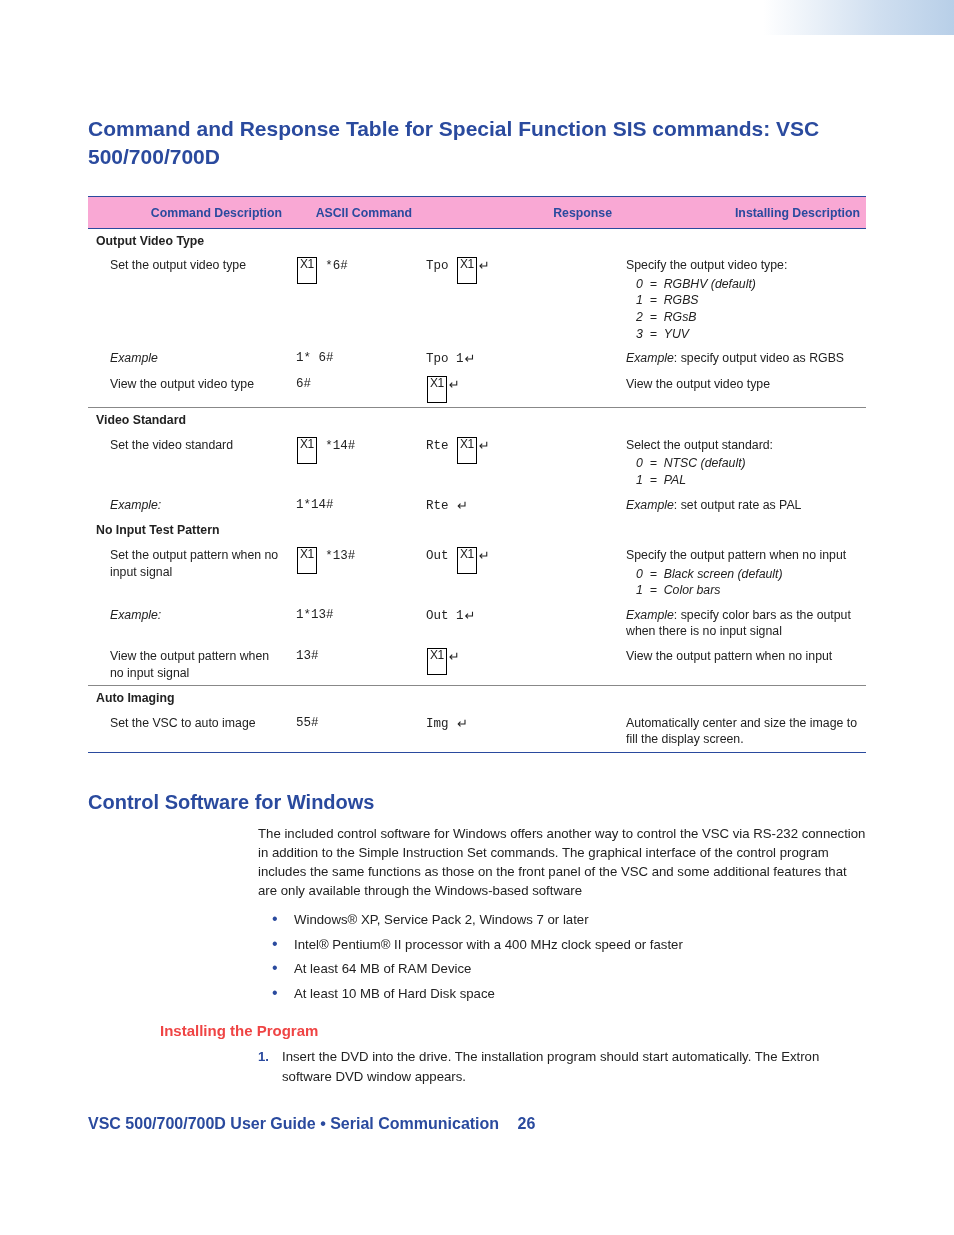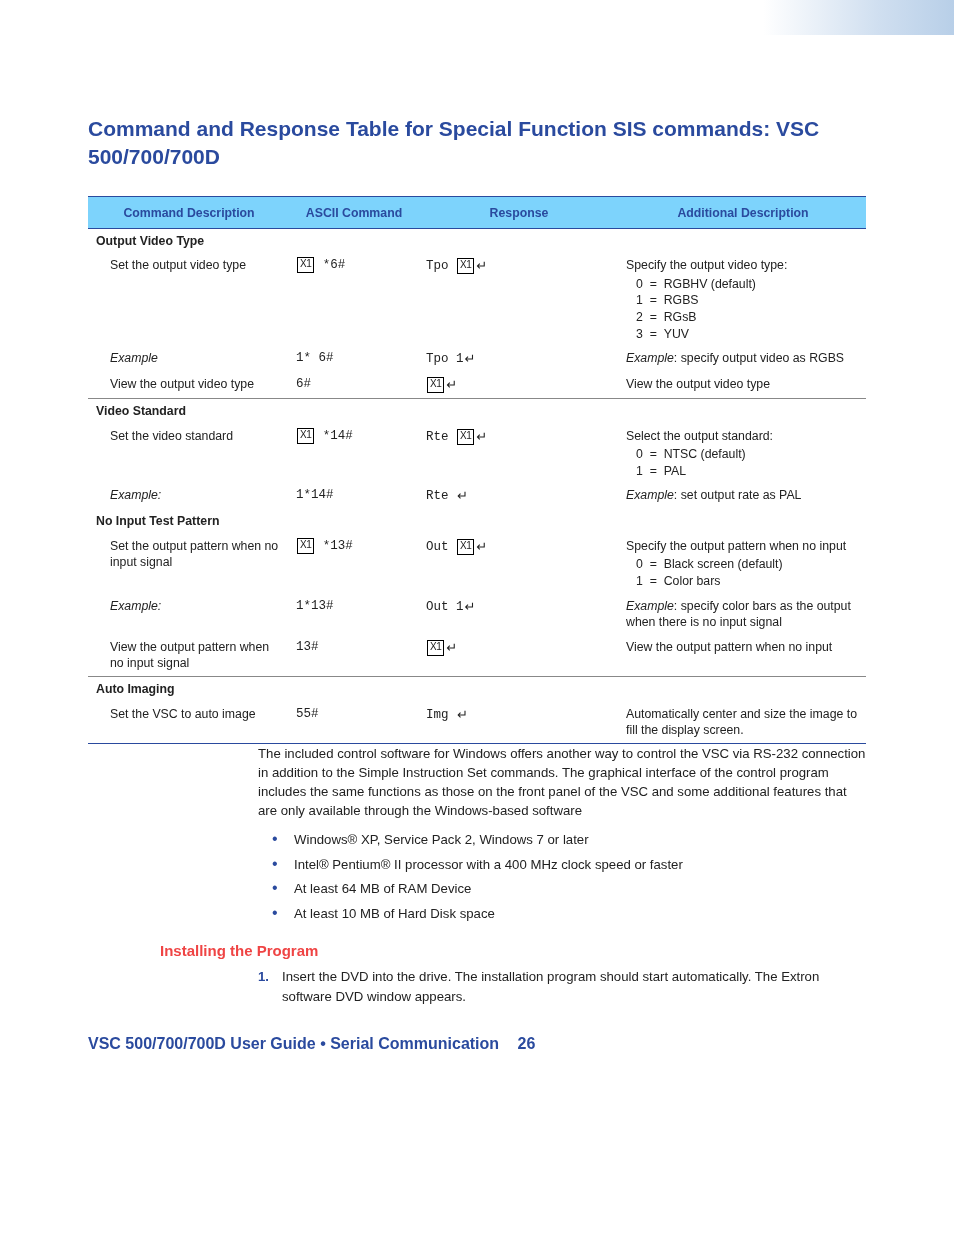--- a/index.html
+++ b/index.html
@@ -92,22 +92,22 @@
   }
   .footer .pagenum { margin-left: 14px; }
 
   
   table.cmd {
     width: 100%;
     border-collapse: collapse;
     font-size: 12.3px;
   }
   table.cmd thead th {
-    text-align: center;
-    background: #7dd3fc;
+    text-align: right;
+    background: #f9a8d4;
     color: #2a4a9e;
     font-weight: 700;
     padding: 9px 6px 8px 8px;
     border-top: 1px solid #2a4a9e;
     border-bottom: 1px solid #2a4a9e;
   }
   table.cmd tbody tr.sep td { border-bottom: 1px solid #888; }
   table.cmd tbody tr.lastsep td { border-bottom: 1px solid #2a4a9e; }
   table.cmd td { padding: 4px 6px 4px 8px; vertical-align: top; line-height: 1.35; }
   td.col-desc { width: 200px; }
@@ -116,54 +116,54 @@
   td.col-add { }
   .group-head { font-weight: 700; padding-top: 6px; padding-bottom: 3px; }
   .indent { padding-left: 14px; display: inline-block; font-style: normal; }
   em.ex { font-style: italic; }
   .ascii-plain { font-family: inherit; font-size: 12.3px; }
 
   .xbox {
     display: inline-block;
     border: 1px solid #000;
     font-family: Arial, sans-serif;
-    font-size: 10px;
+    font-size: 12px;
     letter-spacing: -0.5px;
     padding: 0 2px;
     line-height: 12px;
-    height: 16px;
+    height: 27px;
     vertical-align: 1px;
     margin: 0 1px;
   }
   .enter-icon {
     display: inline-block;
     font-family: Arial, sans-serif;
     font-size: 13px;
     vertical-align: -1px;
     margin-left: 1px;
   }
   .opts { margin-top: 2px; }
-  .opts div { padding-left: 10px; }
+  .opts div { padding-left: 10px; font-style: italic; }
 </style>
 </head>
 <body>
 
 <div class="topbar"></div>
 
 <div class="page">
 
   <h1 class="main-heading">Command and Response Table for Special Function SIS commands: VSC 500/700/700D</h1>
 
   <table class="cmd">
     <thead>
       <tr>
         <th>Command Description</th>
         <th>ASCII Command</th>
         <th>Response</th>
-        <th>Additional Description</th>
+        <th>Installing Description</th>
       </tr>
     </thead>
     <tbody id="tbody">
         <tr>
           <td colspan="4" class="group-head">Output Video Type</td>
         </tr>
         <tr>
           <td class="col-desc"><span class="indent">Set the output video type</span></td>
           <td class="col-ascii"><span class="xbox">X1</span> *6#</td>
           <td class="col-resp">Tpo <span class="xbox">X1</span><span class="enter-icon">↵</span></td>
@@ -233,20 +233,21 @@
         </tr>
         <tr class="lastsep">
           <td class="col-desc"><span class="indent">Set the VSC to auto image</span></td>
           <td class="col-ascii">55#</td>
           <td class="col-resp">Img <span class="enter-icon">↵</span></td>
           <td class="col-add ascii-plain">Automatically center and size the image to fill the display screen.</td>
         </tr>
       </tbody>
   </table>
 
+  <h2 class="section-heading">Control Software for Windows</h2>
   <p class="para">The included control software for Windows offers another way to control the VSC via RS-232 connection in addition to the Simple Instruction Set commands. The graphical interface of the control program includes the same functions as those on the front panel of the VSC and some additional features that are only available through the Windows-based software</p>
   <ul class="bullets" id="bullets">
       <li>Windows® XP, Service Pack 2, Windows 7 or later</li>
       <li>Intel® Pentium® II processor with a 400 MHz clock speed or faster</li>
       <li>At least 64 MB of RAM Device</li>
       <li>At least 10 MB of Hard Disk space</li>
     </ul>
 
   <h3 class="sub-heading">Installing the Program</h3>
   <ol class="steps">

